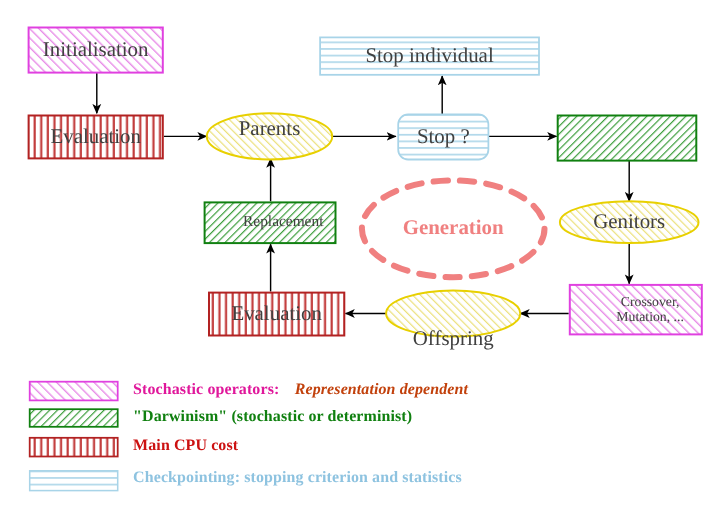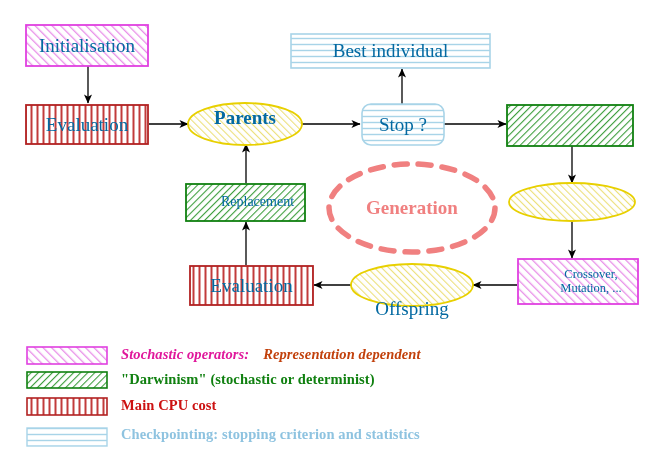--- a/index.html
+++ b/index.html
@@ -21,21 +21,21 @@
     top: 0;
     width: 662px;
     height: 471px;
   }
   .node-label {
     position: absolute;
     display: flex;
     align-items: center;
     justify-content: center;
     text-align: center;
-    color: #0369a1;
+    color: #404040;
     pointer-events: none;
     line-height: 1.05;
     white-space: pre-line;
   }
   .lbl-lg { font-size: 19px; }
   .lbl-sm { font-size: 14px; }
   .lbl-xs { font-size: 12.5px; }
   .gen-label {
     position: absolute;
     display: flex;
@@ -145,41 +145,42 @@
     <rect x="27" y="347" width="80" height="17" fill="url(#p-magenta-fwd)" stroke="#e040e0" stroke-width="1.6"></rect>
     <rect x="27" y="372" width="80" height="16" fill="url(#p-green-back)" stroke="#108010" stroke-width="1.6"></rect>
     <rect x="27" y="398" width="80" height="17" fill="url(#p-red-vert)" stroke="#b22222" stroke-width="1.6"></rect>
     <rect x="27" y="428" width="80" height="18" fill="url(#p-blue-horiz)" stroke="#a8d4e8" stroke-width="1.4"></rect>
   </svg>
 
   <div class="node-label lbl-lg" style="left:26px; top:25px; width:122px; height:41px;">Initialisation</div>
 
   <div class="node-label lbl-lg" style="left:26px; top:105px; width:122px; height:39px;">Evaluation</div>
 
-  <div class="node-label lbl-lg" style="left:188px; top:103px; width:114px; height:30px;font-weight:bold;">Parents</div>
+  <div class="node-label lbl-lg" style="left:188px; top:103px; width:114px; height:30px;">Parents</div>
 
-  <div class="node-label lbl-lg" style="left:291px; top:34px; width:199px; height:34px;">Best individual</div>
+  <div class="node-label lbl-lg" style="left:291px; top:34px; width:199px; height:34px;">Stop individual</div>
 
   <div class="node-label lbl-lg" style="left:362px; top:104px; width:82px; height:41px;">Stop ?</div>
 
 
+  <div class="node-label lbl-lg" style="left:509px; top:183px; width:126px; height:38px;">Genitors</div>
 
   <div class="node-label lbl-xs" style="left:518px; top:259px; width:120px; height:45px;padding-left:13px;">Crossover,
 Mutation, ...</div>
 
   <div class="node-label lbl-lg" style="left:351px; top:264px; width:122px; height:42px;margin-top:24px;">Offspring</div>
 
   <div class="node-label lbl-lg" style="left:190px; top:266px; width:123px; height:39px;">Evaluation</div>
 
   <div class="node-label lbl-sm" style="left:186px; top:184px; width:119px; height:37px;padding-left:12px;">Replacement</div>
 
   <div class="gen-label" style="left:329px; top:186px; width:166px; height:44px;">Generation</div>
 
   <div class="legend-text" style="left:121px; top:346px;">
-    <span style="color:#e0179b;font-style:italic;">Stochastic operators:</span><span style="display:inline-block;width:14px;"></span><span class="part2" style="color:#c2410c;font-style:italic;">Representation dependent</span>
+    <span style="color:#e0179b;">Stochastic operators:</span><span style="display:inline-block;width:14px;"></span><span class="part2" style="color:#c2410c;font-style:italic;">Representation dependent</span>
   </div>
 
   <div class="legend-text" style="left:121px; top:371px; color:#108010;">"Darwinism" (stochastic or determinist)</div>
 
   <div class="legend-text" style="left:121px; top:397px; color:#cc1111;">Main CPU cost</div>
 
   <div class="legend-text" style="left:121px; top:426px; color:#8ec3e0;">Checkpointing: stopping criterion and statistics</div>
 
 </div>
 

